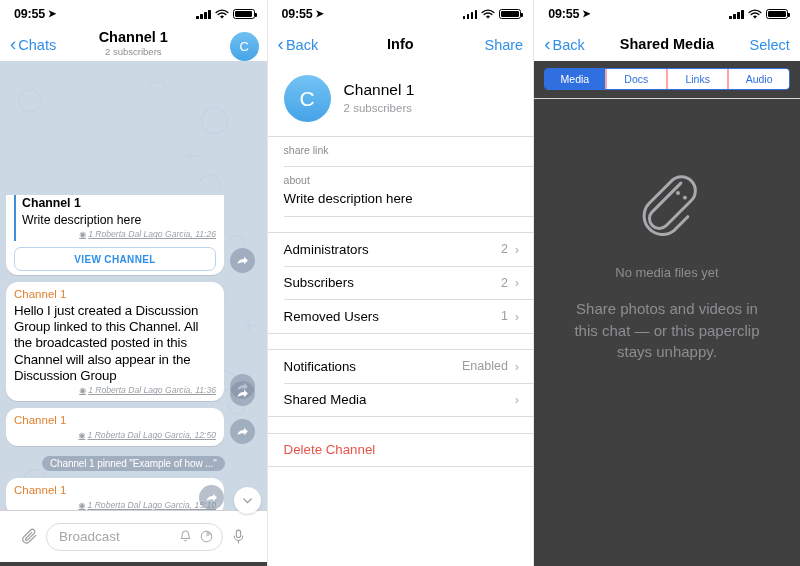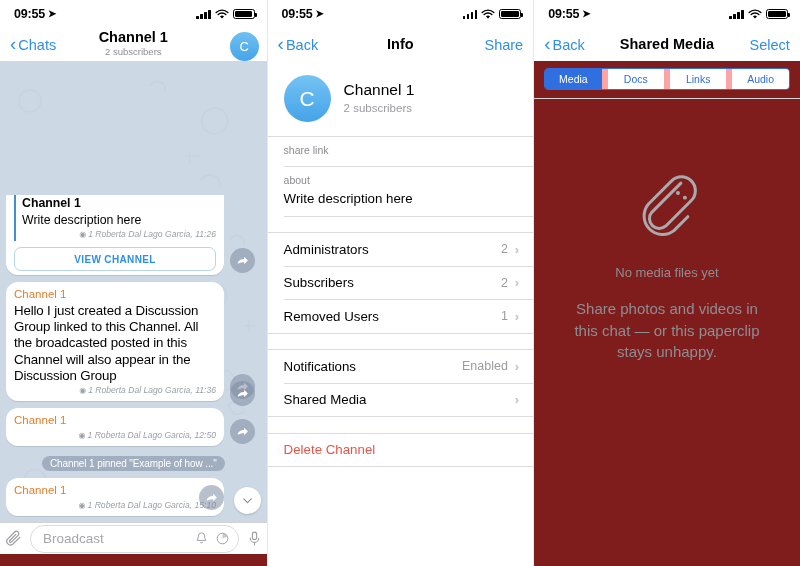--- a/index.html
+++ b/index.html
@@ -3,21 +3,21 @@
 <meta charset="utf-8">
 <style>
   * { box-sizing: border-box; margin: 0; padding: 0; }
   html, body {
     width: 800px; height: 566px;
     font-family: "Liberation Sans", sans-serif;
     background: #ffffff;
     overflow: hidden;
   }
   .screen { position: relative; width: 800px; height: 566px; display: flex; }
-  .panel { position: relative; width: 266.6px; height: 566px; overflow: hidden; background: #7f1d1d; }
+  .panel { position: relative; width: 266.6px; height: 566px; overflow: hidden; background: #404040; }
   .panel + .panel { border-left: 1px solid #e7e7e7; }
 
   
   .statusbar {
     height: 28px; display: flex; align-items: center;
     justify-content: space-between; padding: 0 12px 0 14px;
     background: #fff; position: relative; z-index: 6;
   }
   .sb-time { font-size: 12.5px; font-weight: bold; color: #000; letter-spacing: -0.2px; }
   .sb-time .loc { display: inline-block; margin-left: 3px; font-size: 10px; transform: translateY(-1px); }
@@ -72,21 +72,21 @@
     background: #fff; border-radius: 12px; padding: 5px 8px 4px 8px;
     width: 218px; box-shadow: 0 1px 0.5px rgba(0,0,0,.10);
     position: relative;
   }
   .bubble.first { border-radius: 0 0 12px 12px; padding-top: 0; }
   .sender { color: #e0802f; font-size: 11.5px; font-weight: 500; line-height: 1.35; }
   .mtext { font-size: 13.3px; color: #000; line-height: 1.23; letter-spacing: -0.15px; word-wrap: break-word; }
   .mlink { font-size: 13.3px; color: #2f7fd0; text-decoration: underline; line-height: 1.23; word-break: break-all; letter-spacing: -0.15px; }
   .meta {
     font-size: 8.6px; color: #9aa0a6; font-style: italic; text-align: right;
-    line-height: 1.5; white-space: nowrap;
+    line-height: 1.5; white-space: nowrap; text-decoration: underline;
   }
   .meta .eye { font-style: normal; margin-right: 2px; font-size: 8px; }
   .meta.inline { display: inline; float: right; margin-left: 6px; margin-top: 5px; }
 
   
   .preview { border-left: 2px solid #3f8fd8; padding-left: 6px; margin-top: 2px; }
   .pv-title { color: #000; font-size: 12.3px; font-weight: bold; line-height: 1.35; }
   .pv-desc { color: #000; font-size: 12.3px; line-height: 1.35; }
   .view-btn {
     margin-top: 6px; border: 1px solid #b9d4ef; border-radius: 7px;
@@ -110,23 +110,23 @@
   }
 
   .scroll-down {
     position: absolute; right: 6px; bottom: 8px; width: 27px; height: 27px;
     border-radius: 50%; background: #fff; box-shadow: 0 1px 2px rgba(0,0,0,.16);
     display: flex; align-items: center; justify-content: center; z-index: 3;
   }
 
   
   .inputbar {
-    position: absolute; left: 0; right: 0; bottom: 12px; height: 32px;
+    position: absolute; left: 0; right: 0; bottom: 4px; height: 52px;
     background: #fff; border-top: 0.5px solid #d2d2d6;
-    display: flex; align-items: center; padding: 0 4px; gap: 7px;
+    display: flex; align-items: center; padding: 0 20px; gap: 7px;
   }
   .inputfield {
     flex: 1; height: 28px; border: 0.8px solid #dcdce0; border-radius: 15px;
     display: flex; align-items: center; padding: 0 8px 0 12px; gap: 6px;
   }
   .ph { flex: 1; color: #a6a6ab; font-size: 13.5px; }
 
   
   .info-body { position: absolute; top: 61px; left:0; right:0; bottom: 0; background: #fff; }
   .info-head { display: flex; align-items: center; gap: 13px; padding: 14px 0 14px 16px; }
@@ -156,21 +156,21 @@
   .gap { height: 16px; }
 
   
   .segctl {
     display: flex; margin: 7px 10px 0 10px; height: 22px;
     border-radius: 4px; overflow: hidden; border: 1px solid #2f6fe0;
   }
   .seg {
     flex: 1; display: flex; align-items: center; justify-content: center;
     font-size: 10.5px; color: #2f6fe0; background: #fff;
-    border-right: 6px solid #fca5a5;
+    border-right: 2px solid #fca5a5;
   }
   .seg:last-child { border-right: none; }
   .seg.active { background: #2f6fe0; color: #fff; }
   .sm-sep { height: 0.5px; background: #d6d6da; margin-top: 8px; }
 
   .empty {
     position: absolute; top: 0; left: 0; right: 0; bottom: 0;
     display: flex; flex-direction: column; align-items: center; justify-content: center;
     gap: 0; transform: translateY(-18px);
   }

